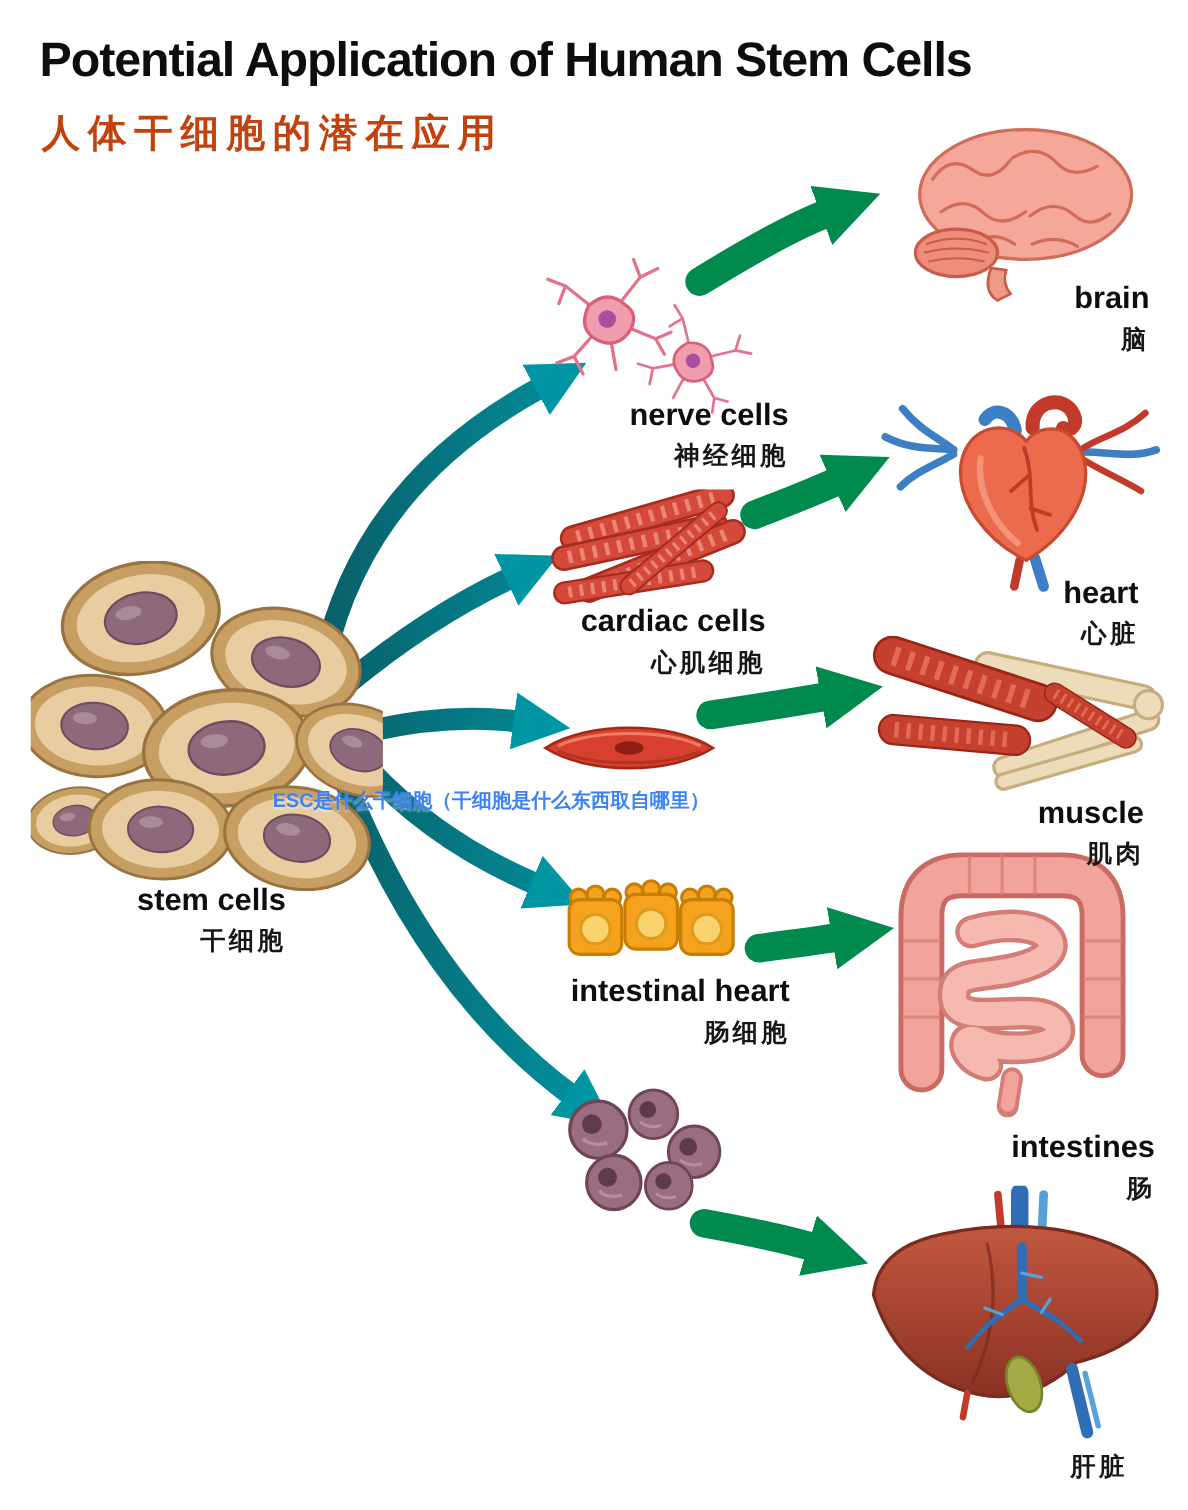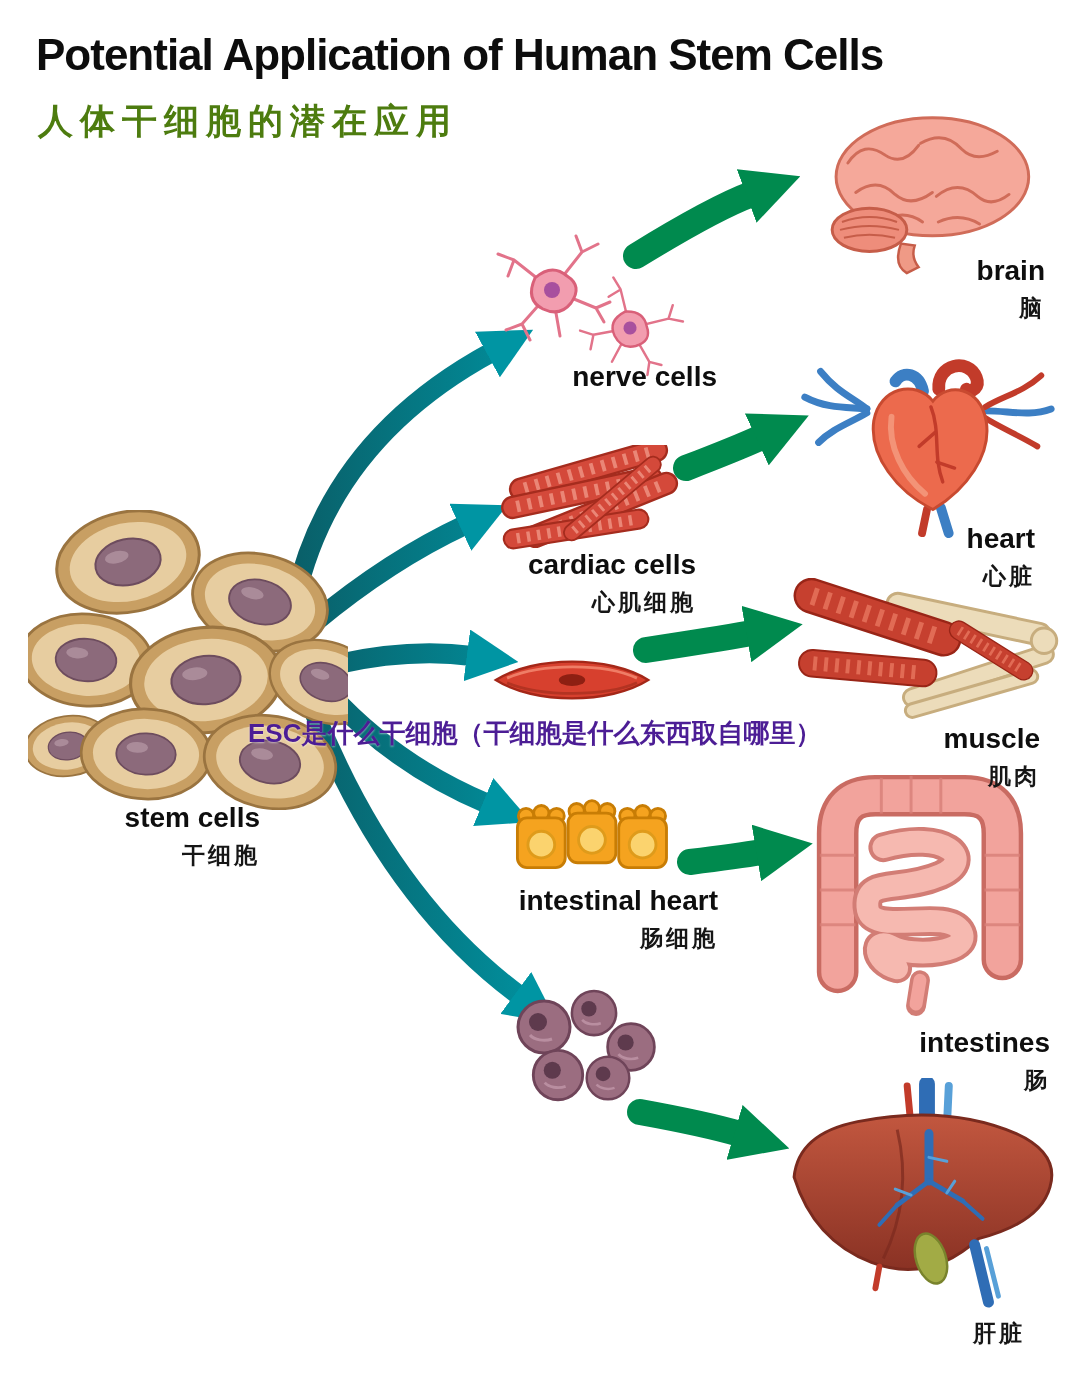--- a/index.html
+++ b/index.html
@@ -1,28 +1,28 @@
 <!DOCTYPE html>
 <html><head>
 <meta charset="utf-8">
 <style>
   * { margin:0; padding:0; box-sizing:border-box; }
   html,body { background:#ffffff; }
   body { font-family:"Liberation Sans", sans-serif; }
   .stage { position:relative; width:1080px; height:1373px; background:#ffffff; overflow:hidden; }
   .abs { position:absolute; }
   .title { left:36px; top:30px; font-size:44px; font-weight:900; letter-spacing:-1px; color:#0d0d0d; z-index:5; }
-  .subtitle { left:38px; top:98px; font-size:35px; font-weight:800; color:#4d7c0f; letter-spacing:7px; z-index:5; }
+  .subtitle { left:38px; top:98px; font-size:35px; font-weight:800; color:#c2410c; letter-spacing:7px; z-index:5; }
   .arrows-layer { position:absolute; left:0; top:0; z-index:1; }
   .illus { position:absolute; z-index:3; }
   .label { position:absolute; text-align:right; width:220px; z-index:5; }
   .label .en { display:block; font-size:28px; font-weight:800; color:#0e0e0e; line-height:1.1; }
   .label .zh { display:block; font-size:23px; font-weight:700; color:#161616; margin-top:6px; letter-spacing:3px; }
-  .watermark { position:absolute; left:248px; top:716px; z-index:9; font-size:26px; font-weight:800;
-               color:#4c1d95; white-space:nowrap; text-shadow:0 1px 2px rgba(255,255,255,.5); }
+  .watermark { position:absolute; left:248px; top:716px; z-index:9; font-size:18px; font-weight:800;
+               color:#3b82f6; white-space:nowrap; text-shadow:0 1px 2px rgba(255,255,255,.5); }
 </style>
 </head>
 <body>
 
 <div class="stage">
 
   <svg class="arrows-layer" width="1080" height="1373" viewBox="0 0 1080 1373">
     <defs>
       <linearGradient id="tealGrad" gradientUnits="userSpaceOnUse" x1="270" y1="0" x2="560" y2="0">
         <stop offset="0" stop-color="#0a5a63"></stop>
@@ -262,20 +262,21 @@
     <path d="M100,190 L96,212" stroke="#c23b2a" stroke-width="6" stroke-linecap="round"></path>
   </svg>
 
   <div class="label" style="left:40px;top:803px">
     <span class="en">stem cells</span>
     <span class="zh">干细胞</span>
   </div>
 
   <div class="label" style="left:497px;top:362px">
     <span class="en">nerve cells</span>
+    <span class="zh">神经细胞</span>
   </div>
   <div class="label" style="left:825px;top:256px">
     <span class="en">brain</span>
     <span class="zh">脑</span>
   </div>
 
   <div class="label" style="left:476px;top:550px">
     <span class="en">cardiac cells</span>
     <span class="zh">心肌细胞</span>
   </div>

